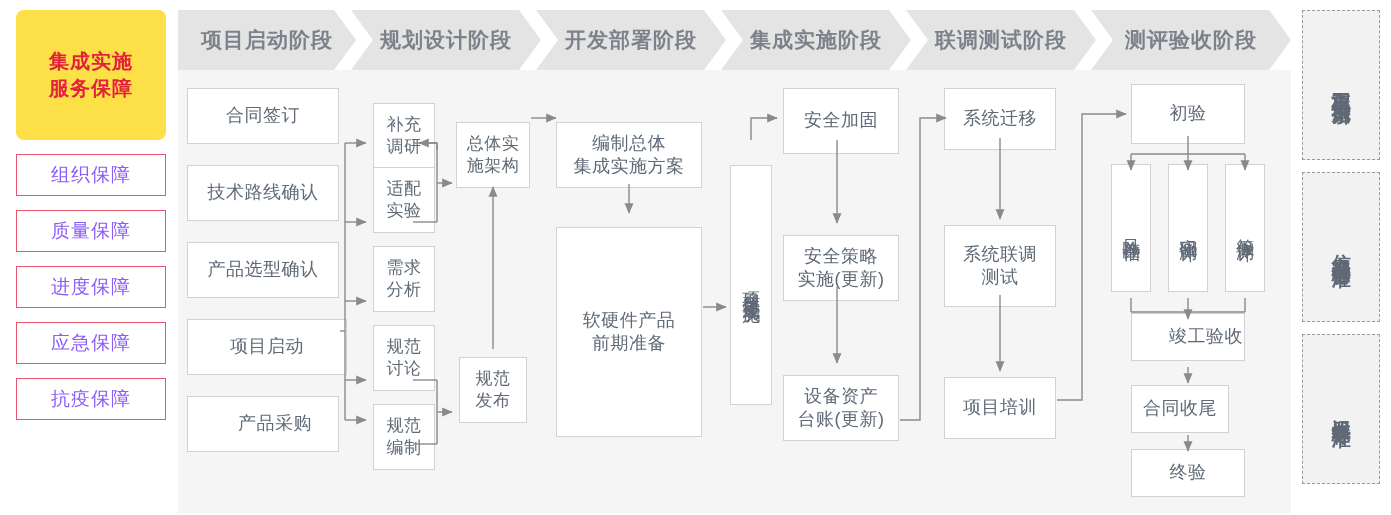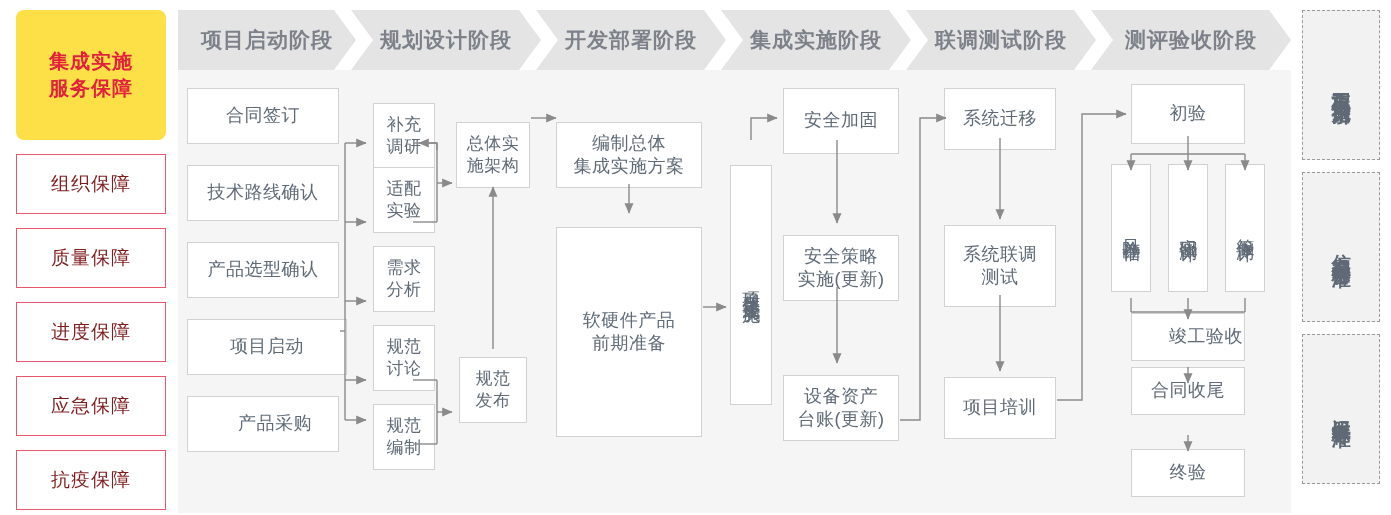--- a/index.html
+++ b/index.html
@@ -18,24 +18,24 @@
   .guarantee-title{
     width:150px;height:130px;
     background:#fde047;border-radius:8px;
     display:flex;align-items:center;justify-content:center;
     text-align:center;
     color:#e2213c;font-weight:bold;font-size:20px;line-height:1.35;
     letter-spacing:1px;
     box-sizing:border-box;
   }
   .guarantee-item{
-    width:150px;height:60px;margin-top:14px;
+    width:150px;height:42px;margin-top:14px;
     border:1.4px solid #e8566e;background:#ffffff;
     display:flex;align-items:center;justify-content:center;
-    font-size:19px;color:#7f1d1d;letter-spacing:1px;
+    font-size:19px;color:#8b5cf6;letter-spacing:1px;
     box-sizing:border-box;
   }
 
   
   .phase{position:absolute;top:10px;}
   .phase-head{
     position:relative;height:60px;
     background:#e4e4e4;
     display:flex;align-items:center;justify-content:center;
     font-size:21px;font-weight:bold;color:#7d828a;letter-spacing:1px;
@@ -178,21 +178,21 @@
   </div>
 
   <div class="phase" style="left:1091px;width:200px;">
     <div class="phase-head">测评验收阶段</div>
     <div class="phase-body">
       <div class="node" style="left:40px;top:14px;width:114px;height:60px;">初验</div>
       <div class="node vert" style="left:20px;top:94px;width:40px;height:128px;">风险评估</div>
       <div class="node vert" style="left:77px;top:94px;width:40px;height:128px;">密码测评</div>
       <div class="node vert" style="left:134px;top:94px;width:40px;height:128px;">等保测评</div>
       <div class="node" style="left:40px;top:243px;width:114px;height:48px;padding-left:36px;">竣工验收</div>
-      <div class="node" style="left:40px;top:297px;width:114px;height:48px;">合同收尾</div>
+      <div class="node" style="left:40px;top:315px;width:98px;height:48px;">合同收尾</div>
       <div class="node" style="left:40px;top:379px;width:114px;height:48px;">终验</div>
     </div>
   </div>
 
   <div class="right-col">
     <div class="std-card std-1">
       <div class="vtext">工程项目实施指引</div>
     </div>
     <div class="std-card std-2">
       <div class="vtext">信息安全保密标准</div>

